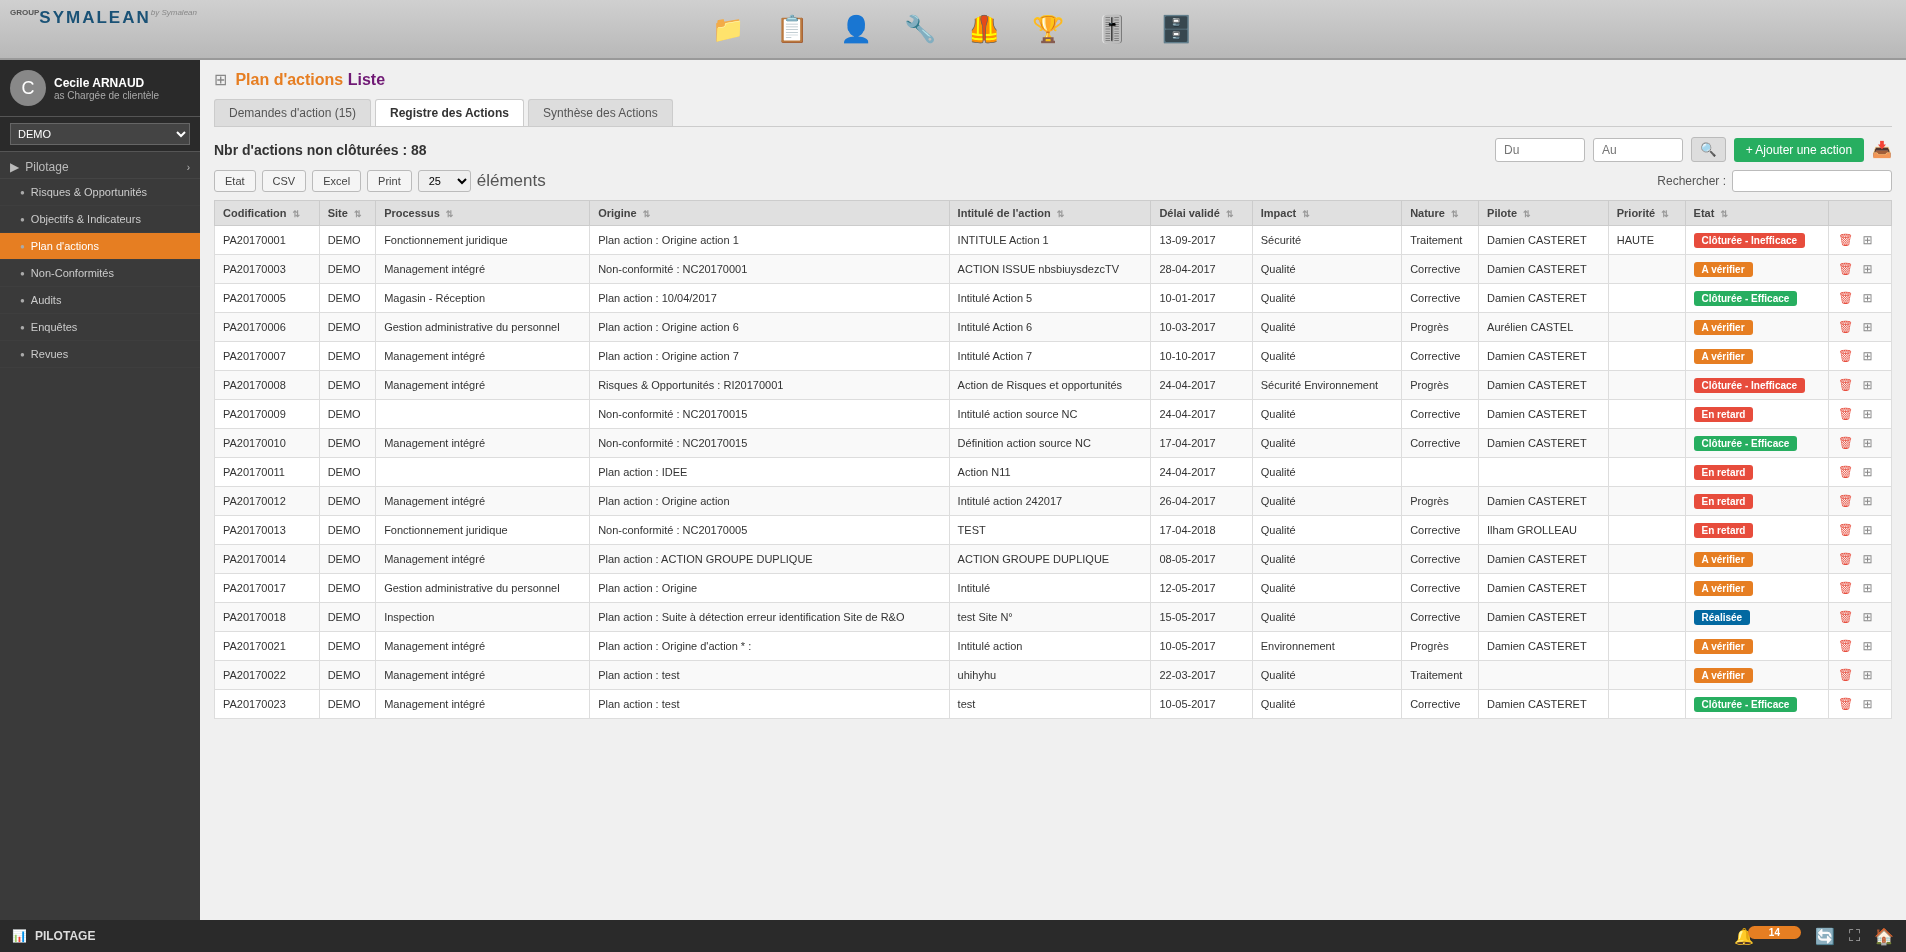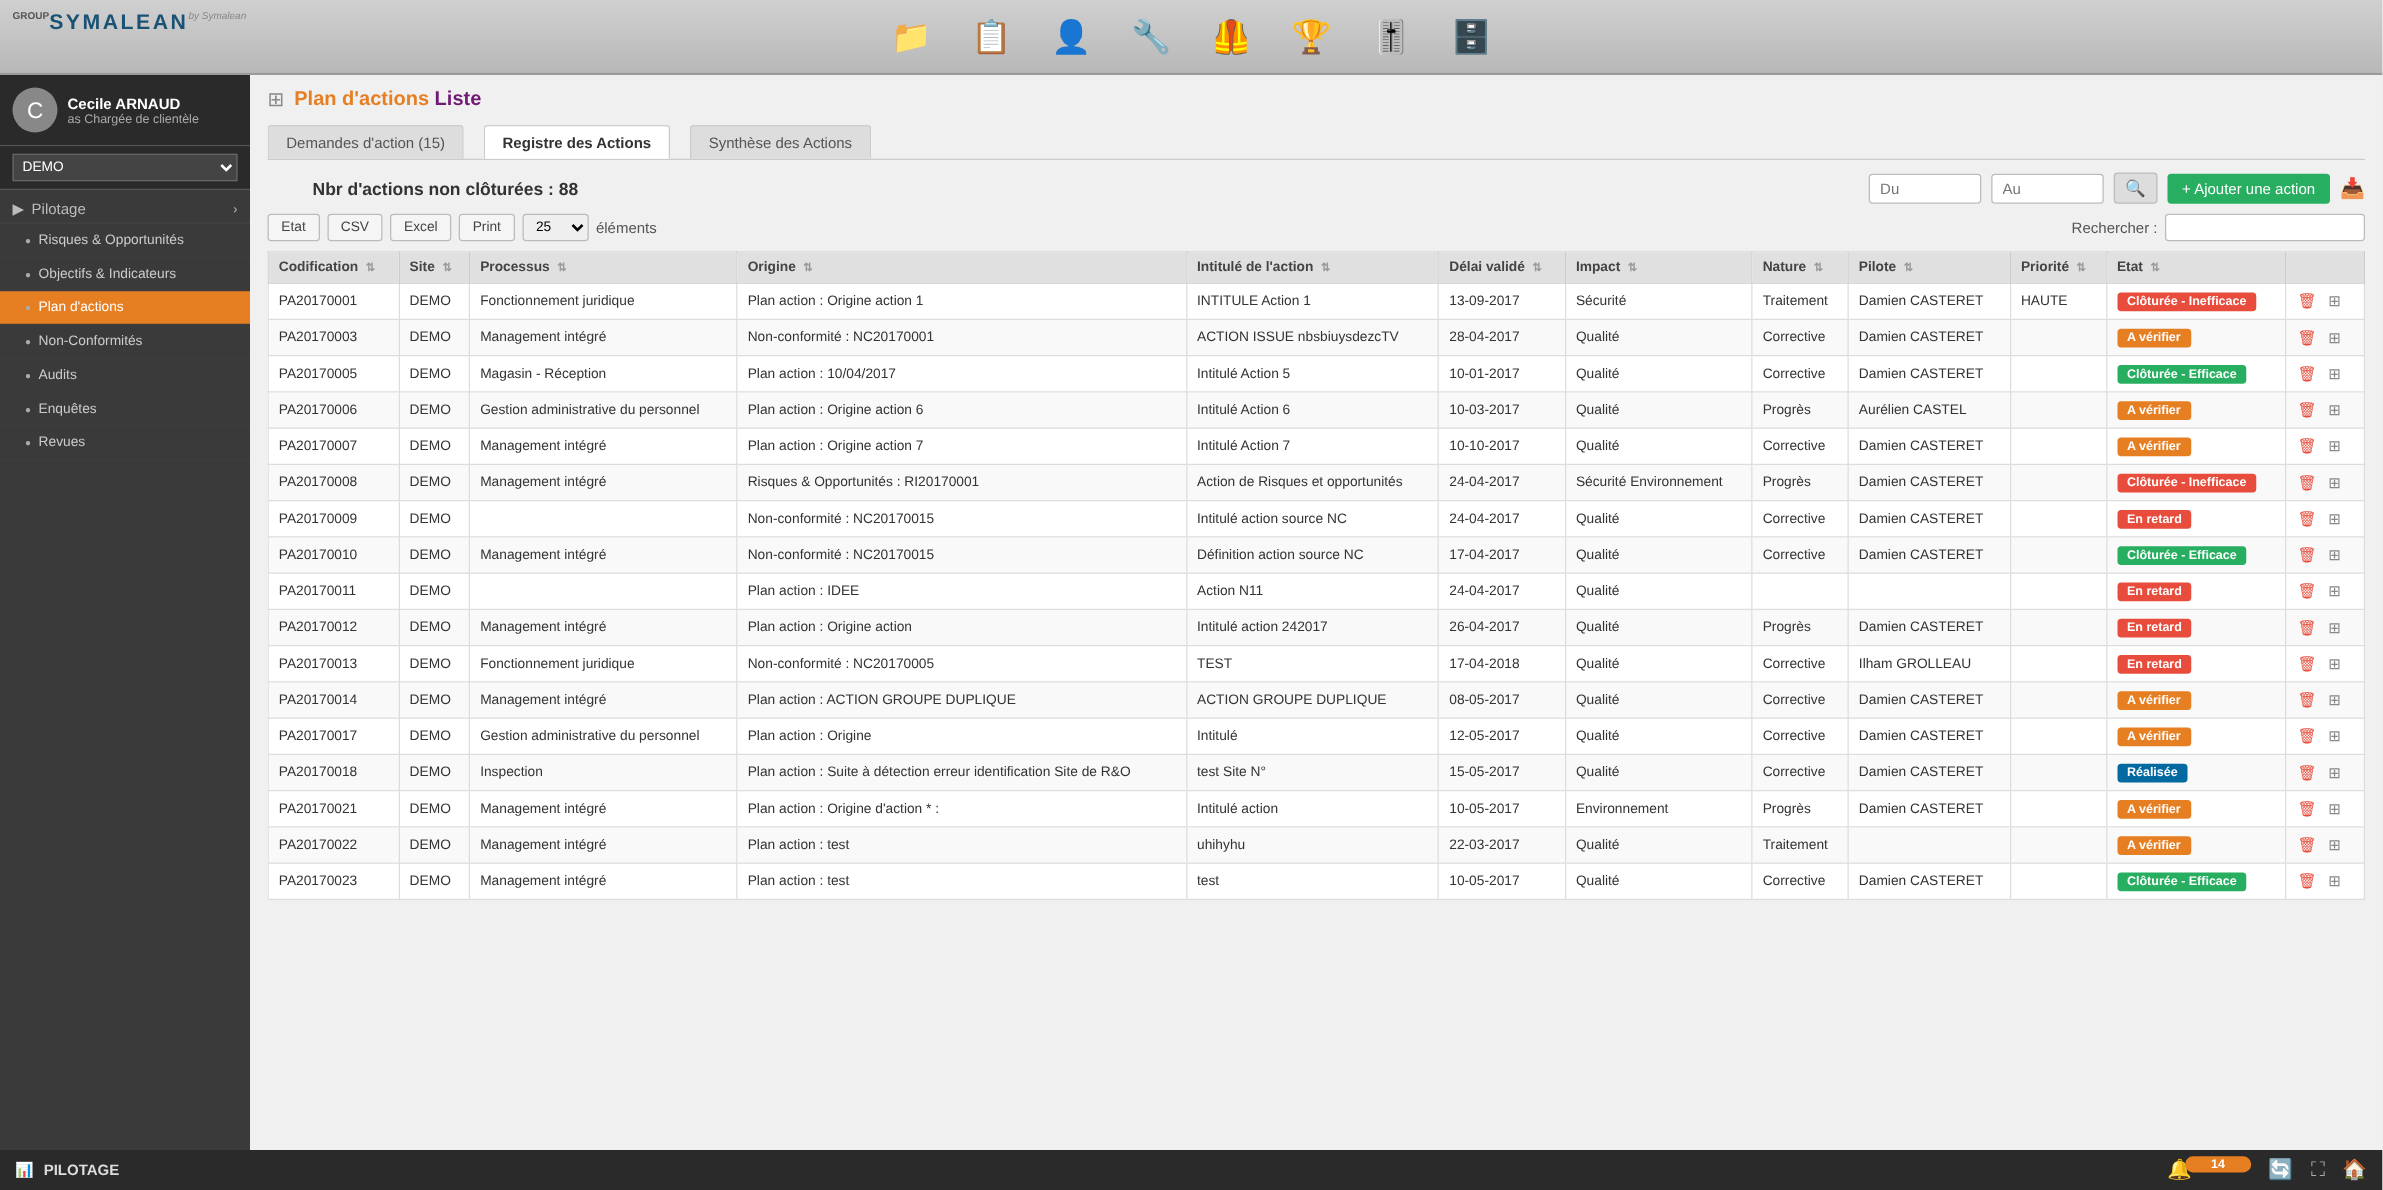--- a/index.html
+++ b/index.html
@@ -81,34 +81,34 @@
     }
 
     .page-header {
       display: flex; align-items: center; gap: 8px;
       margin-bottom: 10px;
     }
     .page-header h1 { font-size: 16px; font-weight: normal; color: #555; }
     .page-header h1 span { color: #e67e22; font-weight: bold; }
 
     
-    .tabs { display: flex; gap: 16px; margin-bottom: 10px; border-bottom: 1px solid #ccc; }
+    .tabs { display: flex; gap: 4px; margin-bottom: 10px; border-bottom: 1px solid #ccc; }
     .tab {
       padding: 6px 14px; font-size: 12px; cursor: pointer;
       border: 1px solid #ccc; border-bottom: none;
       background: #ddd; color: #555; border-radius: 3px 3px 0 0;
     }
     .tab.active { background: #fff; color: #333; font-weight: bold; }
 
     
     .filter-bar {
       display: flex; align-items: center; gap: 8px;
       margin-bottom: 8px;
     }
-    .filter-bar .count-label { font-size: 14px; color: #333; font-weight: bold; flex: 1; margin-left: 36px; }
+    .filter-bar .count-label { font-size: 14px; color: #333; font-weight: bold; flex: 1; }
     .filter-bar input {
       padding: 4px 8px; border: 1px solid #bbb; border-radius: 3px; font-size: 12px; width: 90px;
     }
     .filter-bar .search-btn {
       padding: 4px 8px; background: #ddd; border: 1px solid #bbb; cursor: pointer; border-radius: 3px;
     }
     .add-action-btn {
       padding: 5px 12px; background: #27ae60; color: #fff; border: none; border-radius: 3px; cursor: pointer; font-size: 12px;
     }
     .export-icon { font-size: 16px; color: #888; cursor: pointer; }
@@ -118,21 +118,21 @@
       display: flex; align-items: center; gap: 6px;
       margin-bottom: 8px;
     }
     .toolbar button {
       padding: 4px 10px; font-size: 11px; border: 1px solid #bbb;
       background: #f5f5f5; cursor: pointer; border-radius: 3px; color: #444;
     }
     .toolbar select {
       padding: 3px 6px; font-size: 11px; border: 1px solid #bbb; border-radius: 3px;
     }
-    .toolbar .elements-label { font-size: 12px; color: #555; }
+    .toolbar .elements-label { font-size: 17px; color: #555; }
     .search-bar { margin-left: auto; display: flex; align-items: center; gap: 6px; }
     .search-bar label { font-size: 12px; color: #555; }
     .search-bar input { padding: 3px 8px; border: 1px solid #bbb; border-radius: 3px; font-size: 12px; width: 160px; }
 
     
     .data-table {
       width: 100%; border-collapse: collapse; background: #fff;
       font-size: 11px;
     }
     .data-table th {

